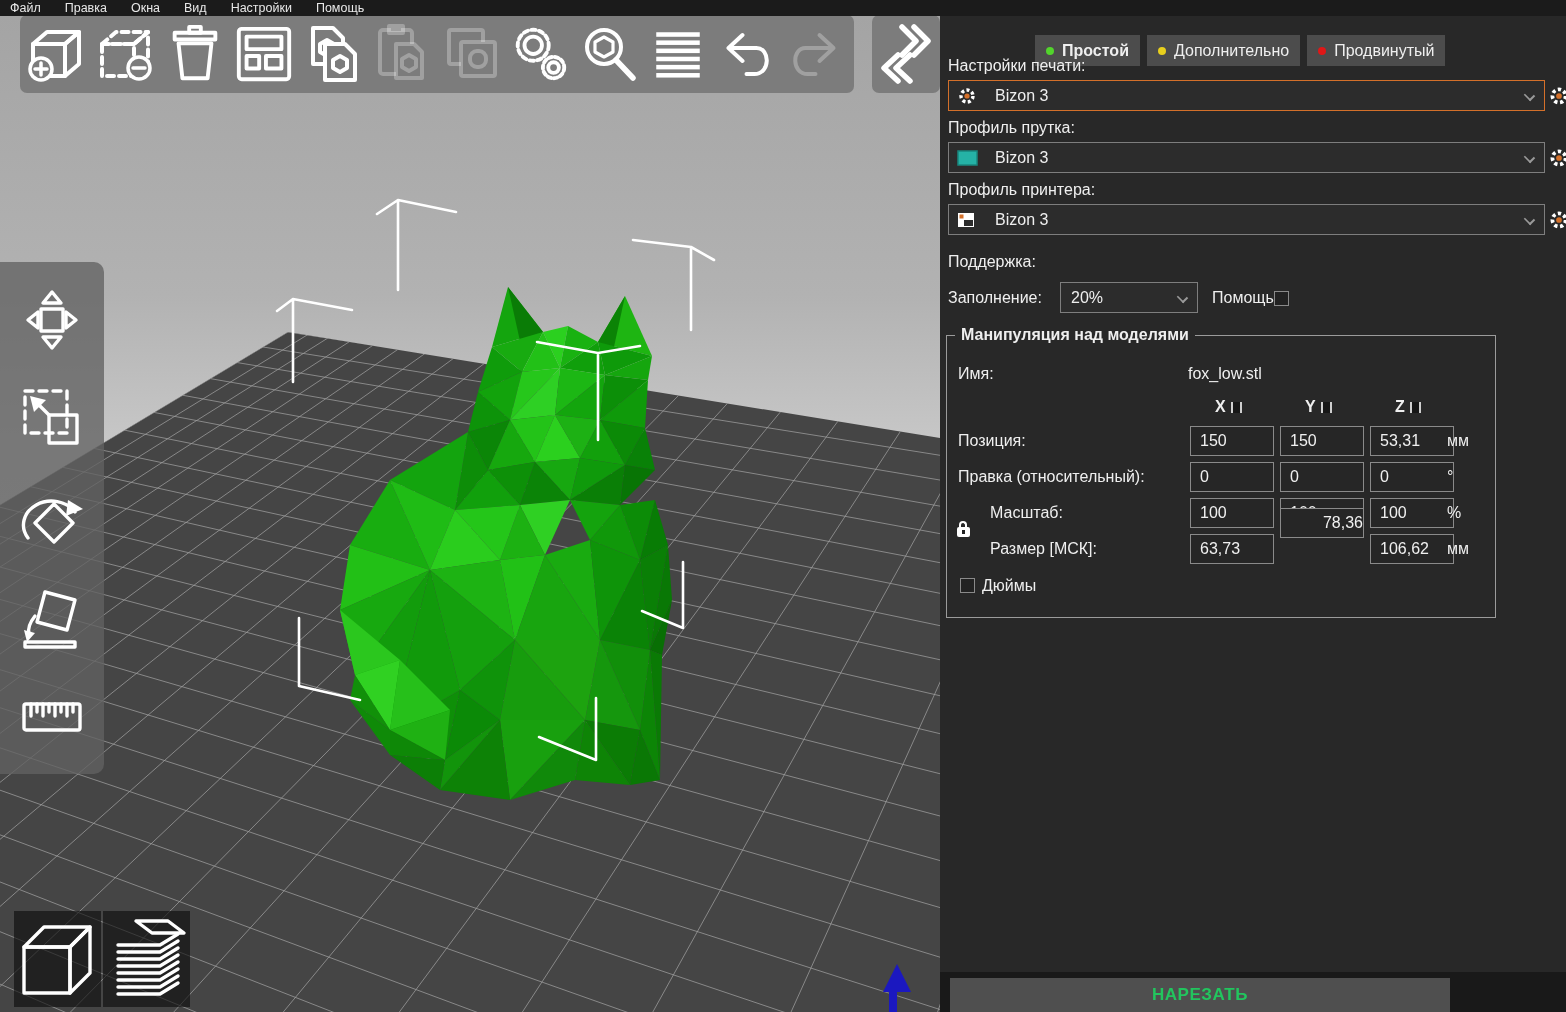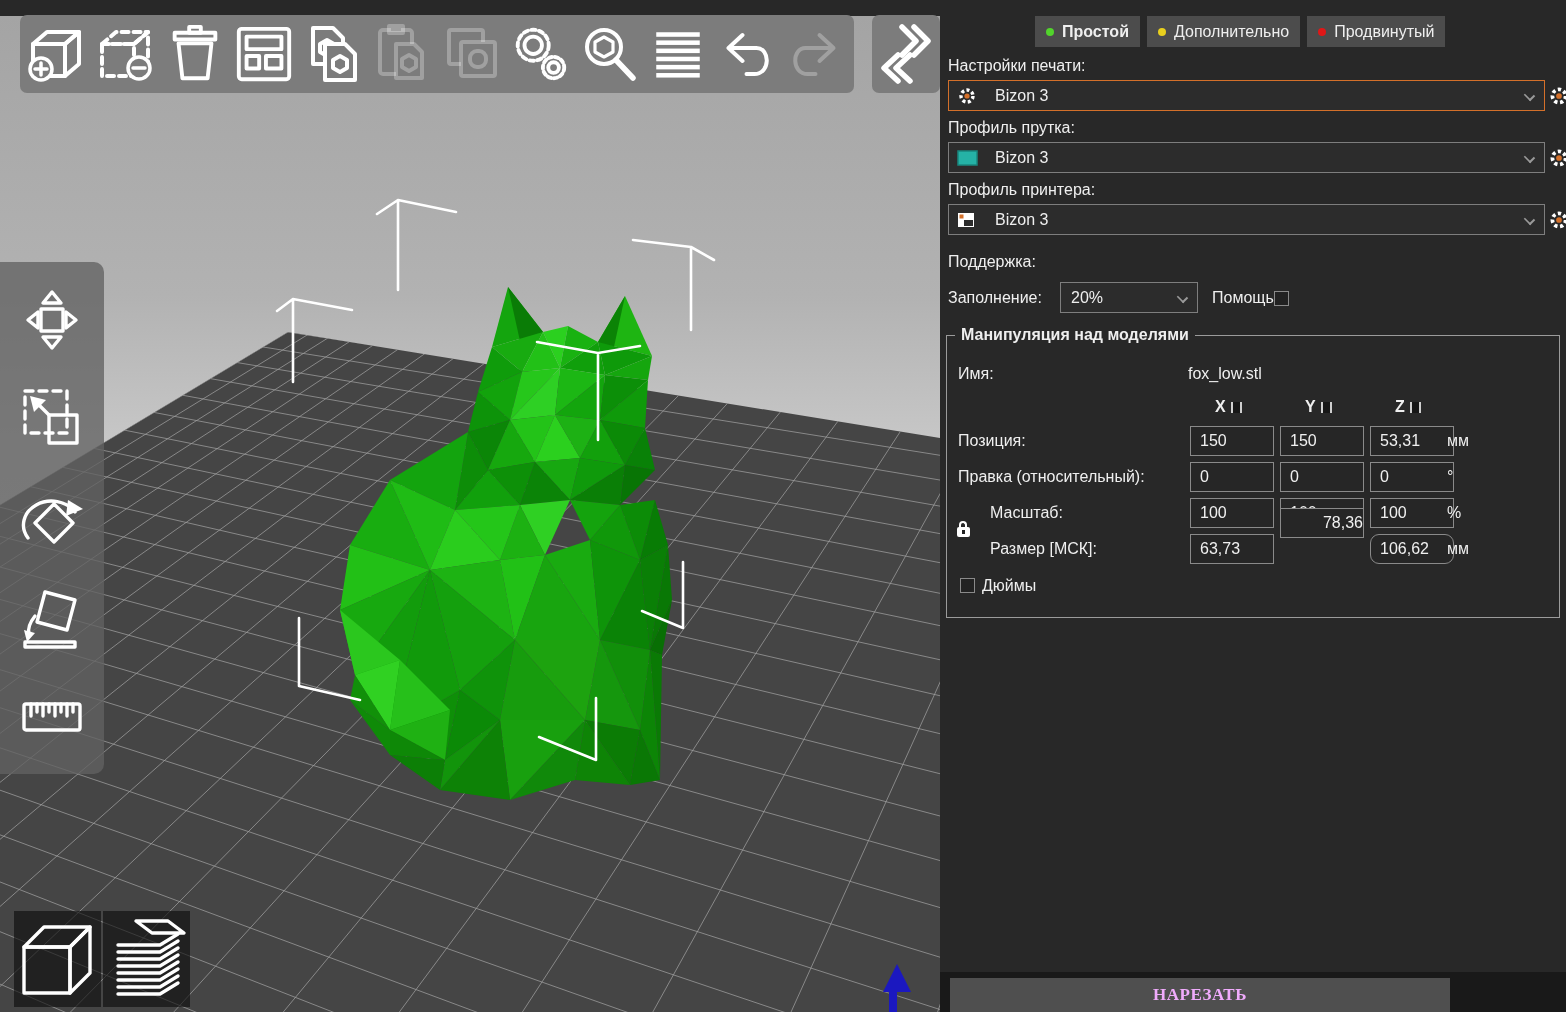--- a/index.html
+++ b/index.html
@@ -33,54 +33,62 @@
 
   
   .viewbtn{position:absolute;width:87px;height:96px;background:rgba(12,12,12,.62);z-index:15;
            display:flex;align-items:center;justify-content:center;cursor:pointer;}
   #view-solid{left:14px;top:895px;}
   #view-layers{left:103px;top:895px;}
   .viewbtn svg{stroke:#fff;fill:none;stroke-width:3.4;stroke-linejoin:round;stroke-linecap:round;}
 
   
   #panel{position:absolute;left:940px;top:16px;width:626px;height:996px;background:#282828;color:#efefef;font-size:16px;}
-  #tabsrow{position:absolute;left:95px;top:0;display:flex;gap:7px;}
+  #tabsrow{position:absolute;left:95px;top:19px;display:flex;gap:7px;}
   .tab{height:31px;background:#4c4c4c;display:flex;align-items:center;gap:8px;padding:0 11px;cursor:pointer;}
   .tab .dot{width:8px;height:8px;border-radius:50%;}
   .dot-green{background:#52d42c;} .dot-yellow{background:#e8cf1d;} .dot-red{background:#e01717;}
   .tab.active{font-weight:bold;}
   .plabel{position:absolute;left:8px;white-space:nowrap;}
   .combo{position:absolute;background:#2c2c2c;border:1px solid #7e7e7e;height:31px;display:flex;align-items:center;cursor:pointer;}
   .combo .cval{margin-left:12px;}
   .combo .chev{position:absolute;right:10px;top:10px;width:9px;height:9px;border-right:2px solid #9a9a9a;border-bottom:2px solid #9a9a9a;transform:rotate(45deg) scale(1,.8);}
   .combo.accent{border-color:#d4702a;}
   .gearbtn{position:absolute;width:22px;height:22px;cursor:pointer;}
   .iconbox{width:26px;margin-left:8px;display:flex;align-items:center;}
-  fieldset{position:absolute;left:6px;top:310px;width:614px;height:292px;border:1px solid #9b9b9b;margin:0;padding:0;}
+  fieldset{position:absolute;left:6px;top:310px;width:550px;height:292px;border:1px solid #9b9b9b;margin:0;padding:0;}
   legend{font-weight:bold;margin-left:8px;padding:0 6px;font-size:16px;}
   .axhdr{position:absolute;top:382px;font-weight:bold;}
   .axlock{display:inline-block;width:11px;height:11px;background:#161616;border-left:2px solid #cfcfcf;border-right:2px solid #cfcfcf;margin-left:5px;vertical-align:-1px;}
   .nfield{position:absolute;width:84px;height:30px;background:#262626;border:1px solid #8a8a8a;color:#f0f0f0;font-size:16px;padding:0 0 0 9px;}
   .runit{position:absolute;left:507px;line-height:30px;}
   .rlabel{position:absolute;line-height:30px;white-space:nowrap;}
   .cb{appearance:none;-webkit-appearance:none;width:15px;height:15px;background:#222;border:1px solid #8a8a8a;margin:0;cursor:pointer;}
   #lockicon{position:absolute;left:17px;top:505px;width:14px;height:17px;}
   #lockicon .shackle{position:absolute;left:2px;top:0;width:8px;height:8px;border:2px solid #fff;border-bottom:none;border-radius:5px 5px 0 0;}
   #lockicon .lbody{position:absolute;left:0;top:6px;width:13px;height:10px;background:#fff;border-radius:2px;}
   #lockicon .khole{position:absolute;left:5px;top:9px;width:3px;height:4px;background:#222;}
   #slicebar{position:absolute;left:0;top:956px;width:626px;height:40px;background:#191919;}
-  #slicebtn{position:absolute;left:10px;top:6px;width:500px;height:34px;background:#4f4f4f;color:#f0abfc;
-            font-weight:bold;font-size:17px;display:flex;align-items:center;justify-content:center;cursor:pointer;letter-spacing:.5px;font-family:Liberation Serif, serif;}
+  #slicebtn{position:absolute;left:10px;top:6px;width:500px;height:34px;background:#4f4f4f;color:#22c55e;
+            font-weight:bold;font-size:17px;display:flex;align-items:center;justify-content:center;cursor:pointer;letter-spacing:.5px;}
   .gearsvg circle.teeth{fill:none;stroke:#fff;stroke-width:3.4;stroke-dasharray:3 2.4;}
 </style>
 </head>
 <body>
 
 <div id="app">
 
+  <div id="menubar">
+    <span>Файл</span>
+    <span>Правка</span>
+    <span>Окна</span>
+    <span>Вид</span>
+    <span>Настройки</span>
+    <span>Помощь</span>
+  </div>
 
   <div id="viewport">
     <svg id="scene" viewBox="0 16 940 996">
       <defs>
         <clipPath id="plateClip">
           <polygon points="288,332 940,438 940,1012 0,1012 0,505"></polygon>
         </clipPath>
       </defs>
 
       <polygon points="288,332 940,438 940,1012 0,1012 0,505" fill="#454545"></polygon>
@@ -514,21 +522,21 @@
 
     <div id="lockicon">
       <span class="shackle"></span>
         <span class="lbody"></span>
         <span class="khole"></span>
     </div>
 
     <div class="rlabel" style="left:50px;top:518px">Размер [МСК]:</div>
     <input class="nfield" style="left: 250px; top: 518px;" value="63,73">
     <input class="nfield" style="left: 340px; top: 492px; text-align: right;" value="78,36">
-    <input class="nfield" style="left: 430px; top: 518px; border-radius: 9px;" value="106,62">
+    <input class="nfield" style="left: 430px; top: 518px;" value="106,62">
     <div class="runit" style="top:518px">мм</div>
 
     <input type="checkbox" class="cb" style="position: absolute; left: 20px; top: 562px;">
     <div class="plabel" style="left:42px;top:561px">Дюймы</div>
 
     <div id="slicebar">
       <div id="slicebtn">НАРЕЗАТЬ</div>
     </div>
   </div>
 </div>

